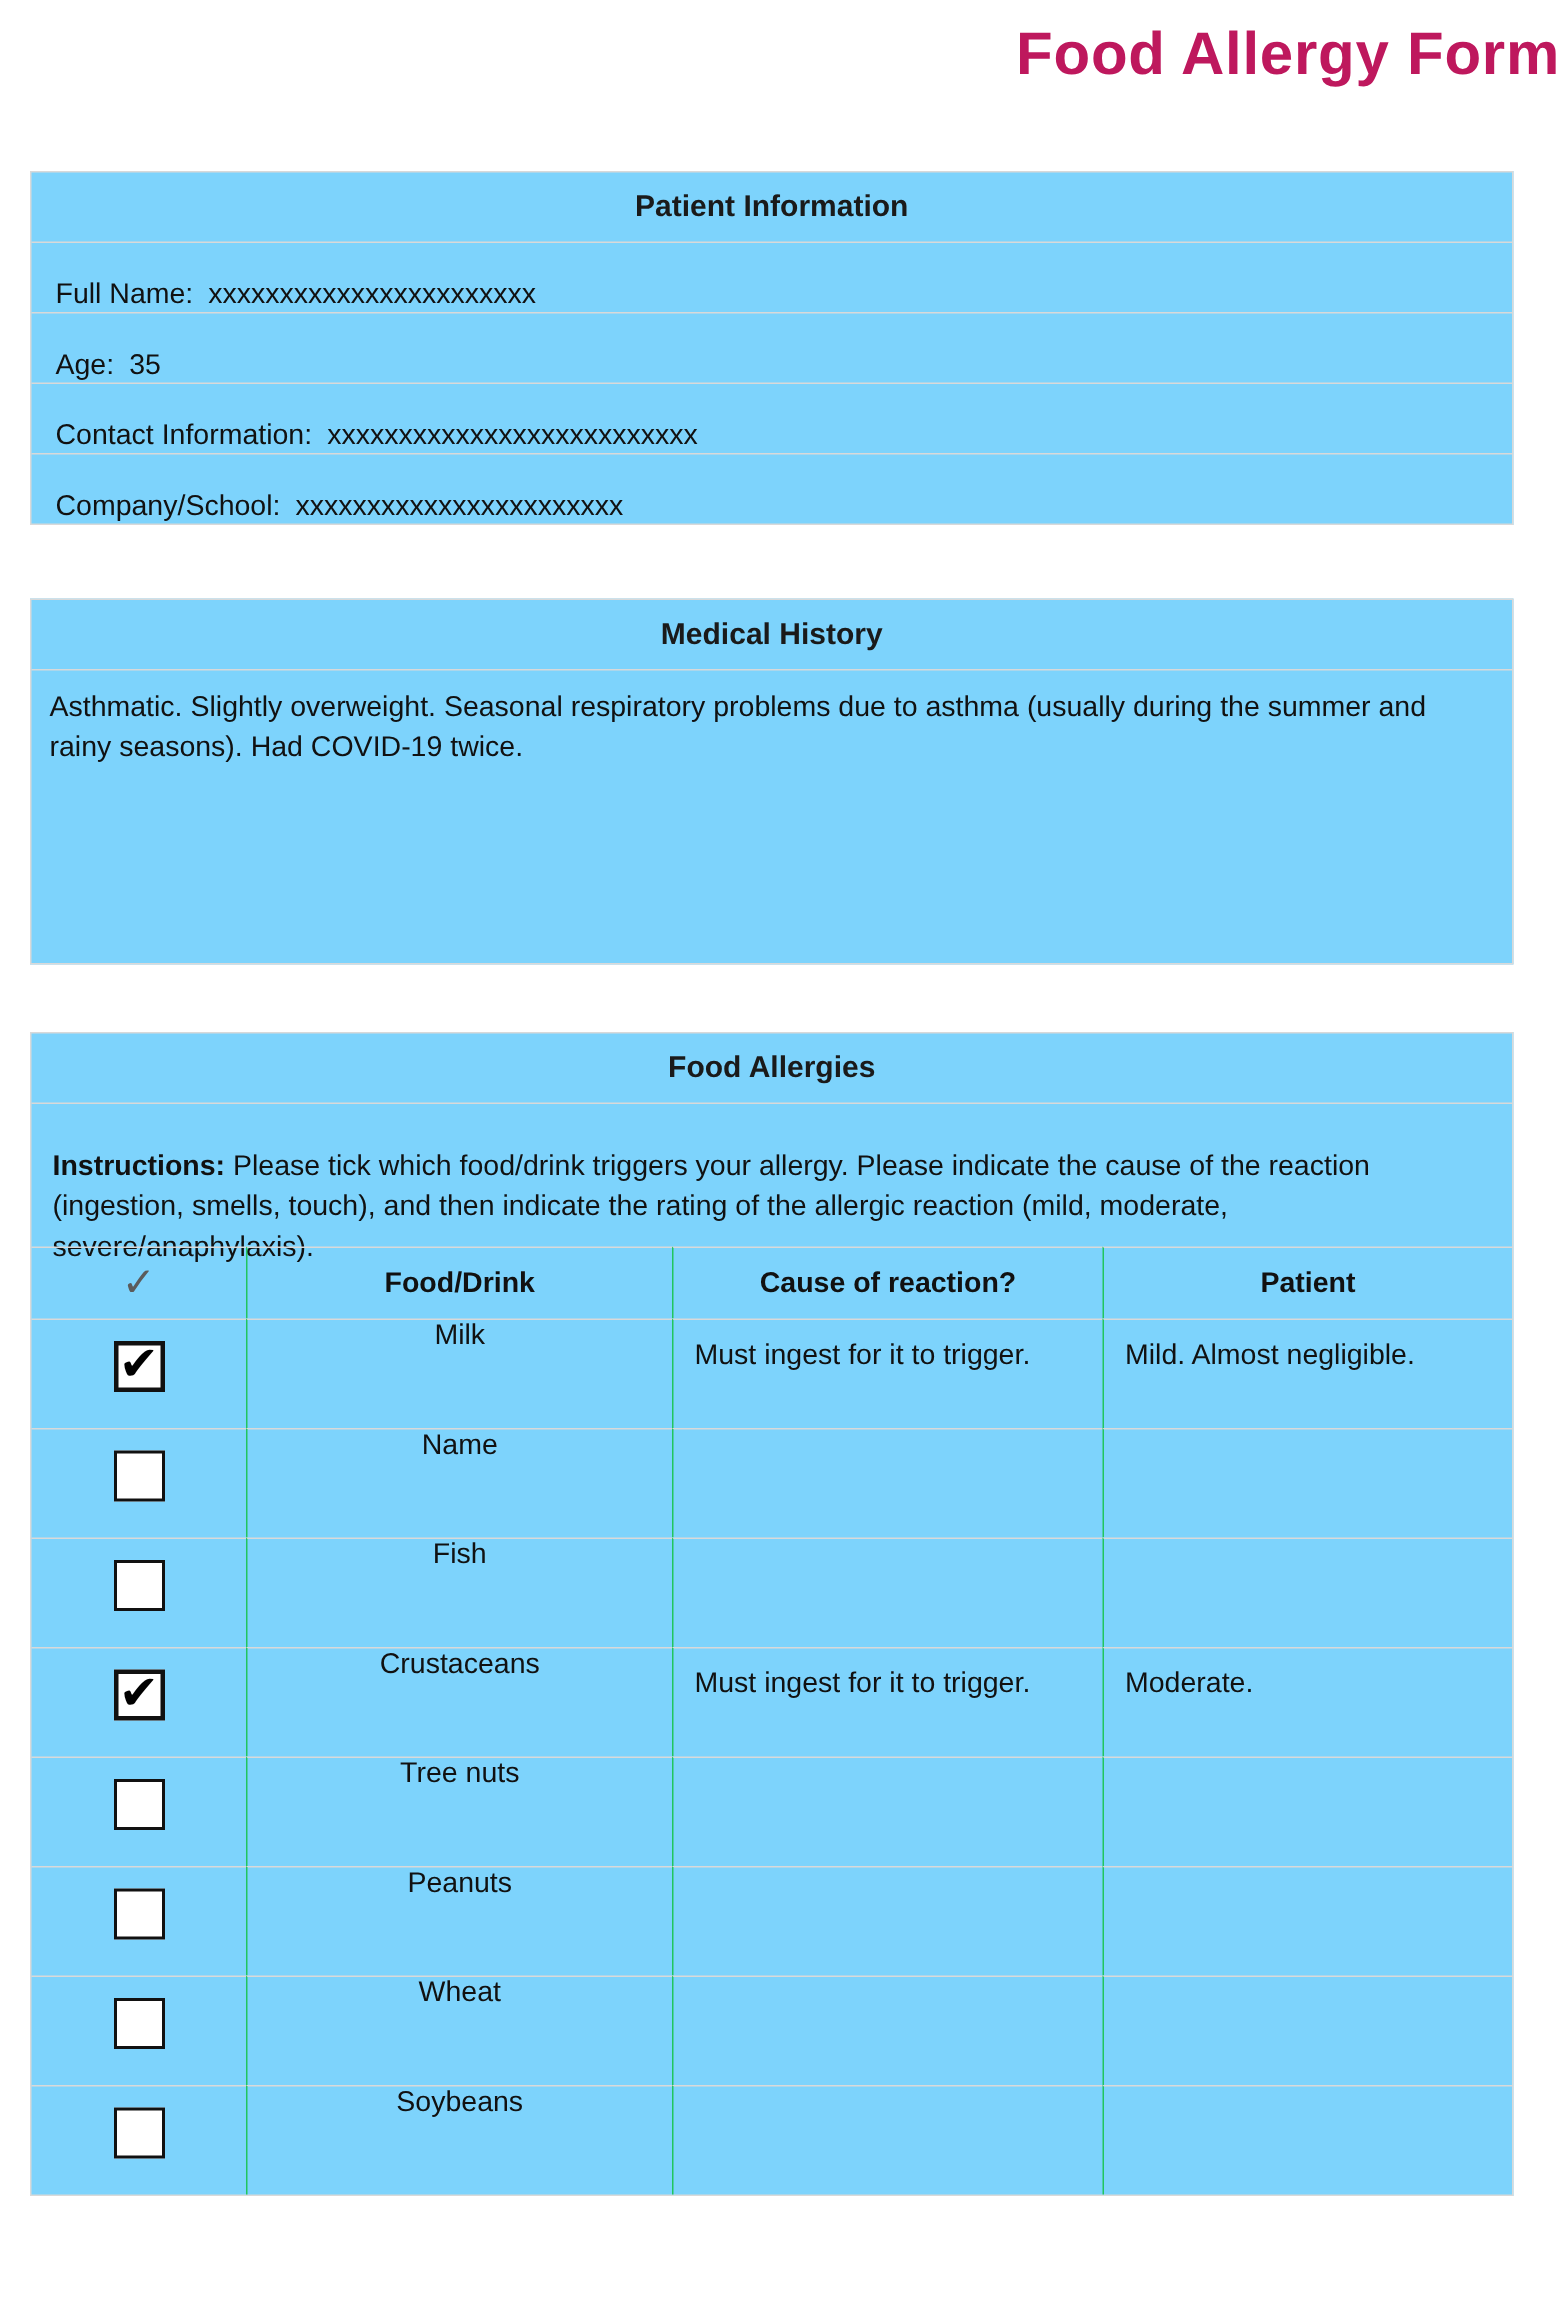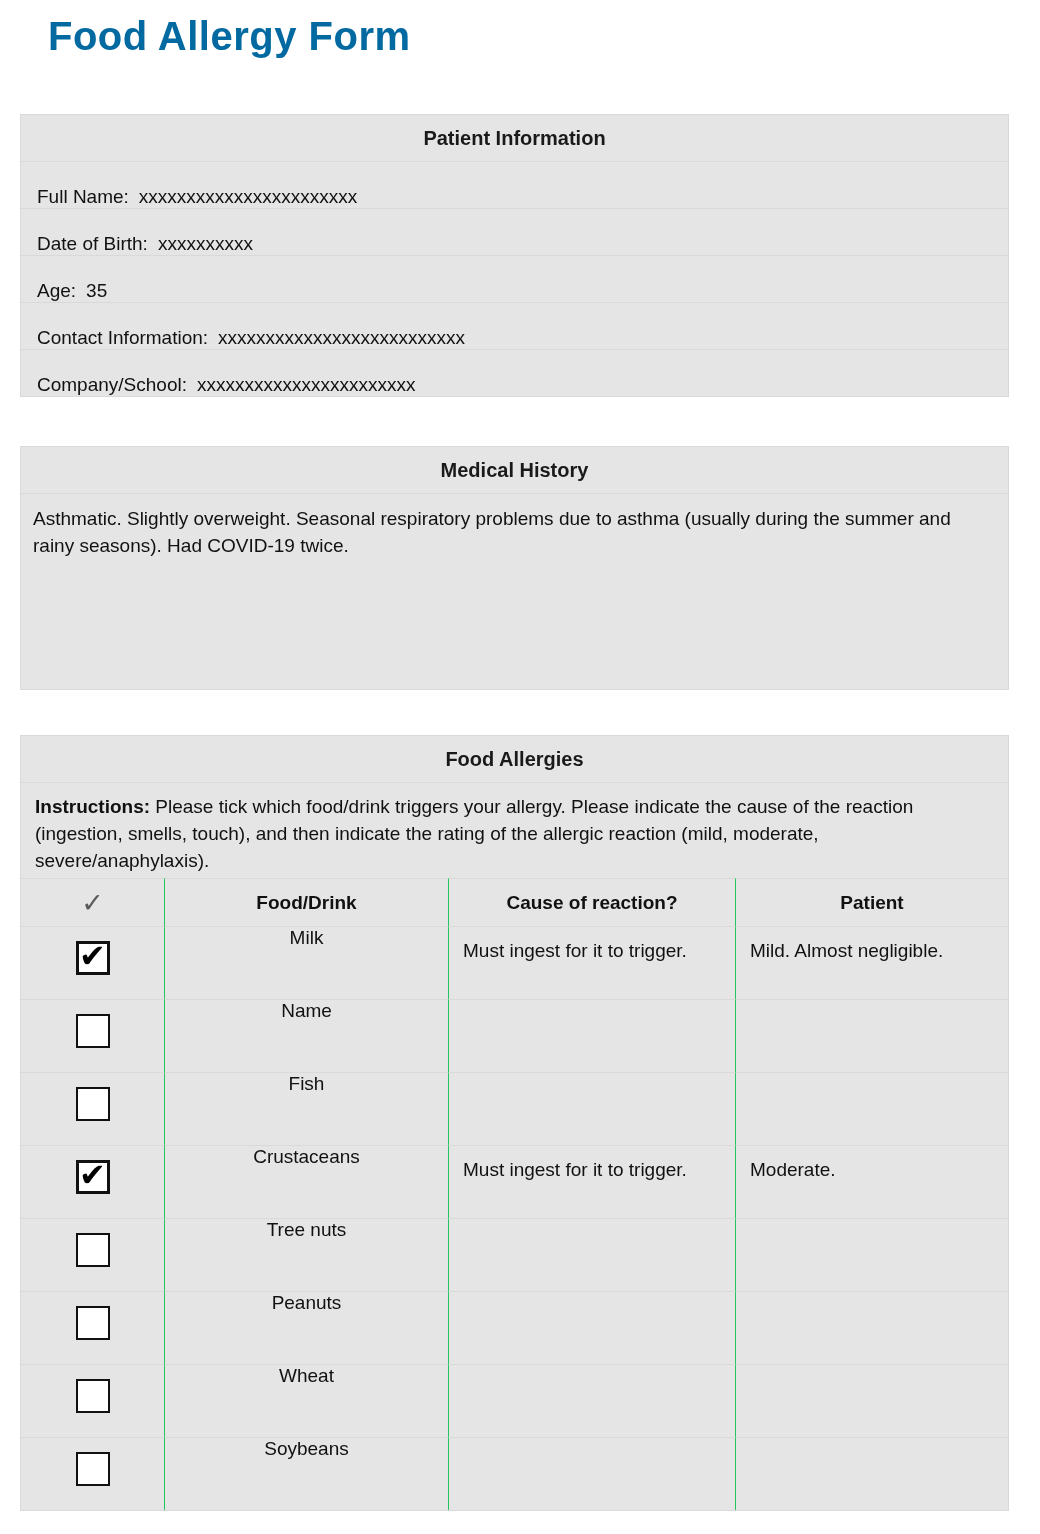--- a/index.html
+++ b/index.html
@@ -6,33 +6,33 @@
   body {
     width: 1040px;
     background: #ffffff;
     font-family: "Liberation Sans", "DejaVu Sans", sans-serif;
     color: #111111;
   }
   .page { width: 1040px; padding-bottom: 24px; }
 
   h1.form-title {
     margin-top: 14px;
-    text-align: left;
+    text-align: right;
     font-size: 40px;
     font-weight: bold;
-    color: #0369a1;
+    color: #be185d;
     letter-spacing: 0.5px;
     padding-left: 48px;
   }
 
   .box {
     width: 989px;
     margin-left: 20px;
     border: 1px solid #d9d9d9;
-    background: #e5e5e5;
+    background: #7dd3fc;
   }
   .box-patient { margin-top: 55px; }
   .box-medical { margin-top: 49px; }
   .box-food    { margin-top: 45px; }
 
   .box-header {
     height: 46px;
     display: flex;
     align-items: center;
     justify-content: center;
@@ -58,21 +58,21 @@
     min-height: 196px;
     padding: 11px 14px 0 12px;
     font-size: 19px;
     line-height: 27px;
   }
 
   
   .instructions {
     border-top: 1px solid #d9d9d9;
     height: 96px;
-    padding: 10px 24px 0 14px;
+    padding: 28px 24px 0 14px;
     font-size: 19px;
     line-height: 27px;
   }
   .allergy-table { width: 100%; }
   .t-row {
     display: grid;
     grid-template-columns: 143px 284px 287px 1fr;
   }
   .t-row > div { border-top: 1px solid #d9d9d9; }
   .t-row > div + div { border-left: 1px solid #22c55e; }
@@ -115,24 +115,20 @@
 <div class="page">
 
   <h1 class="form-title">Food Allergy Form</h1>
 
   <section class="box box-patient">
     <div class="box-header">Patient Information</div>
     <div id="patient-fields">
         <div class="info-row">
           <span class="label">Full Name:</span>
           <span class="value">xxxxxxxxxxxxxxxxxxxxxxx</span>
-        </div>
-        <div class="info-row">
-          <span class="label">Date of Birth:</span>
-          <span class="value">xxxxxxxxxx</span>
         </div>
         <div class="info-row">
           <span class="label">Age:</span>
           <span class="value">35</span>
         </div>
         <div class="info-row">
           <span class="label">Contact Information:</span>
           <span class="value">xxxxxxxxxxxxxxxxxxxxxxxxxx</span>
         </div>
         <div class="info-row">

